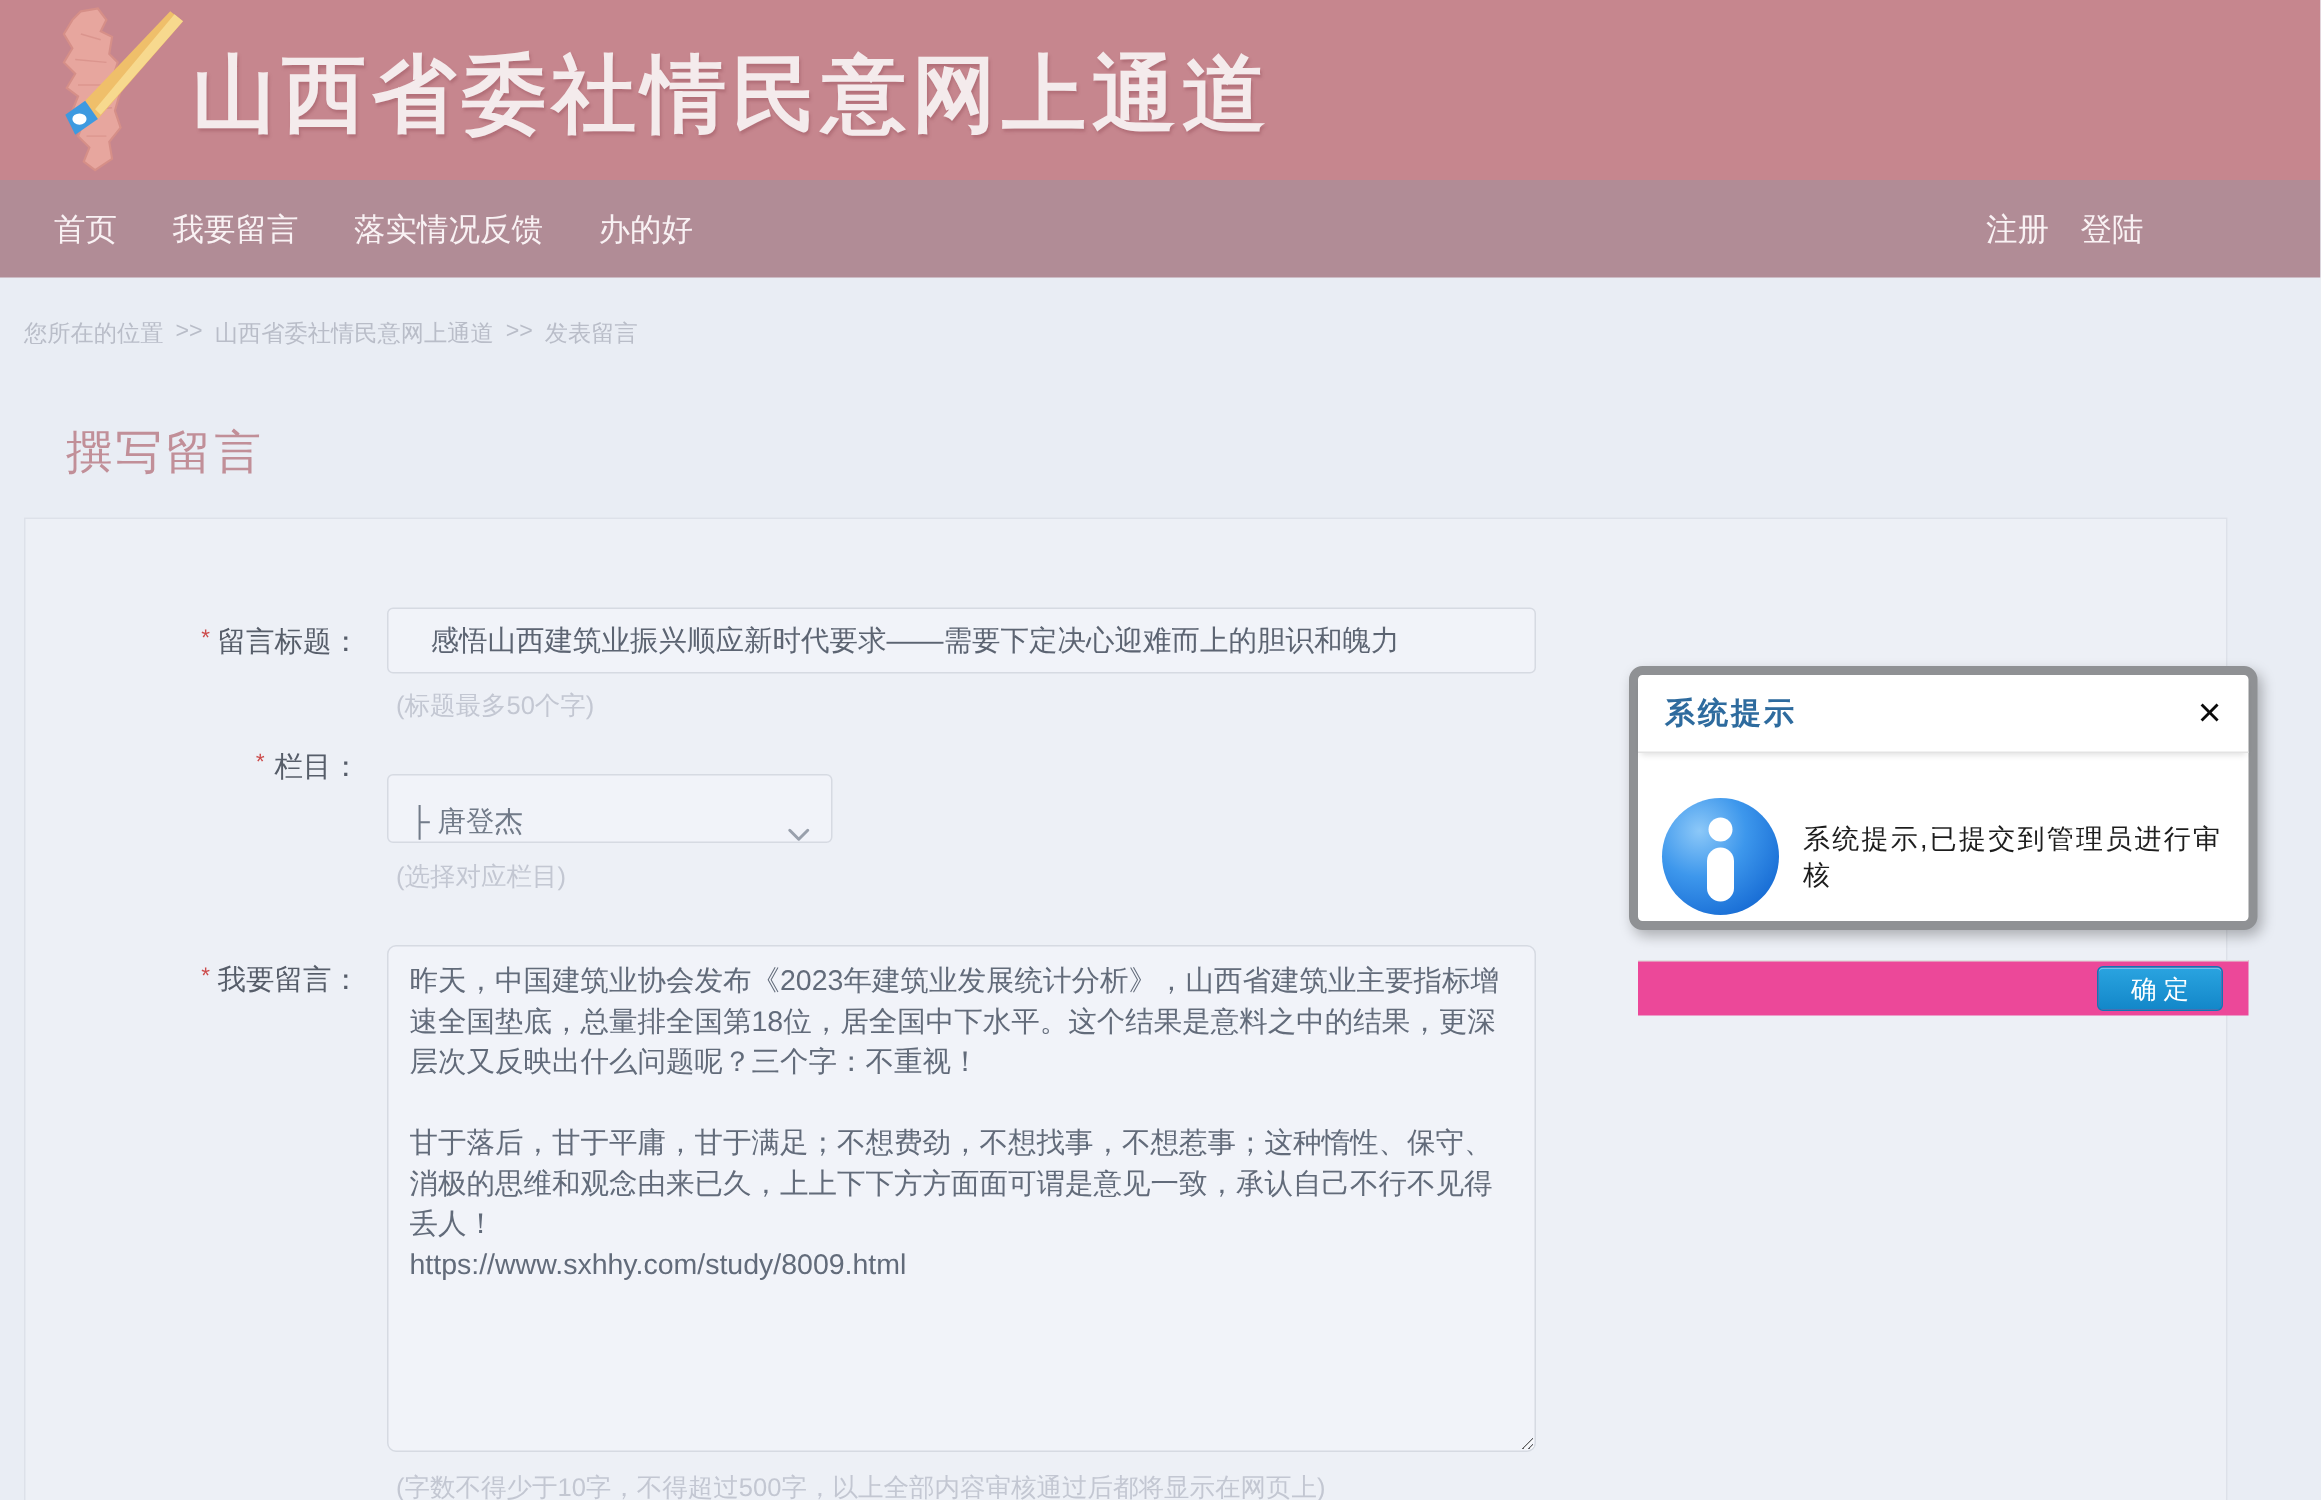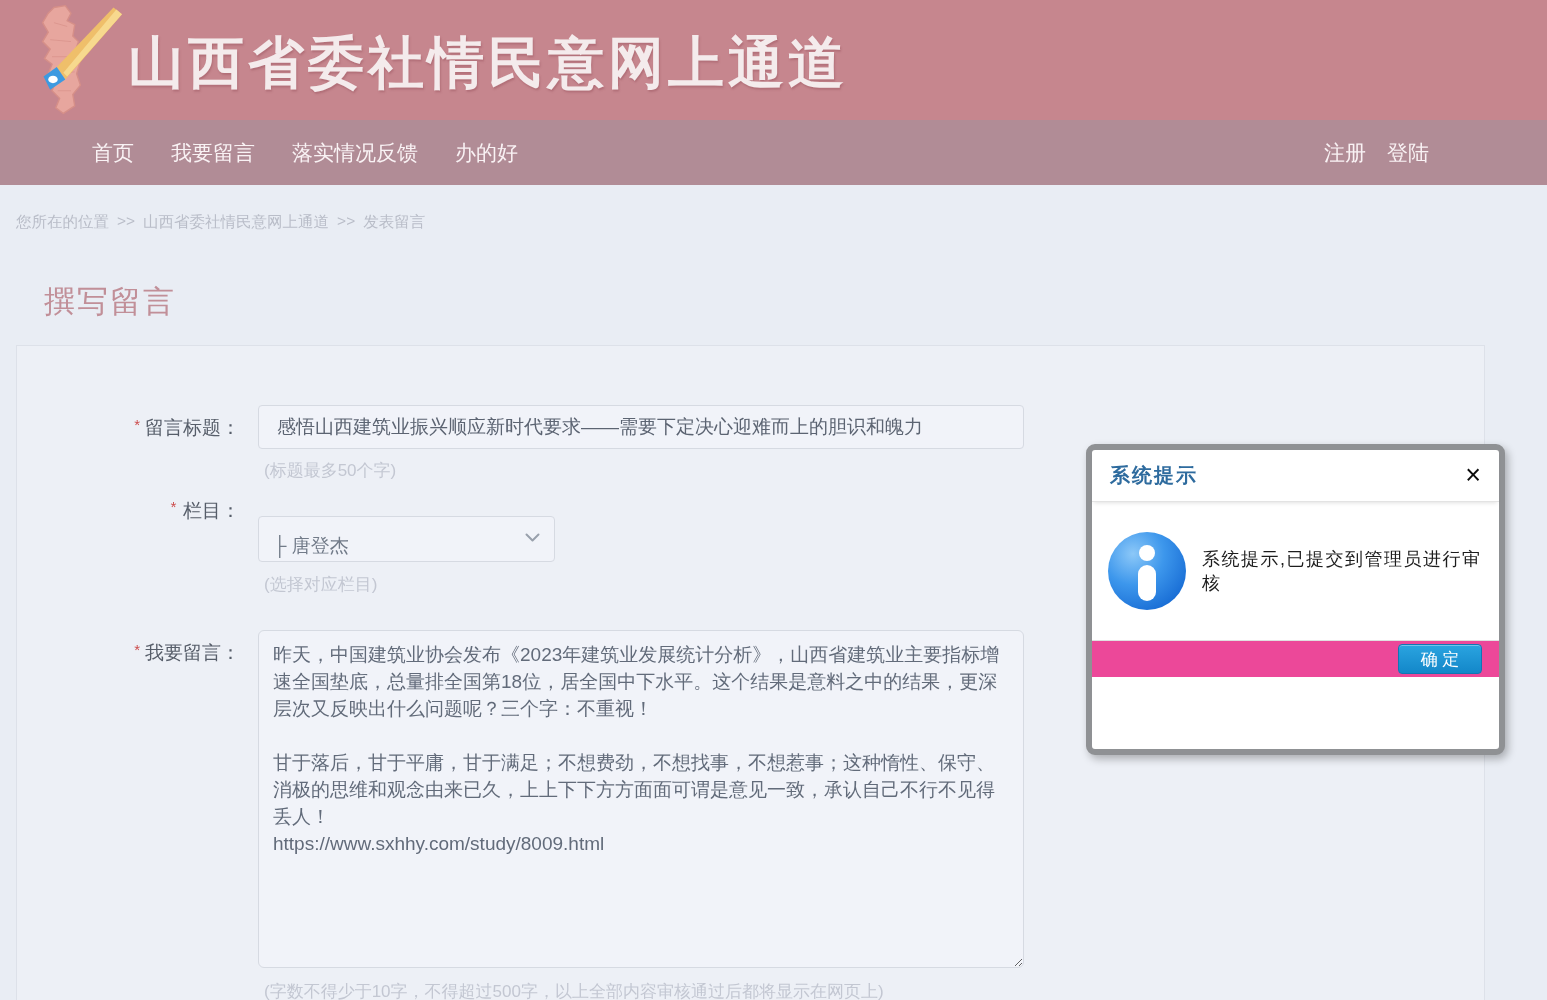--- a/index.html
+++ b/index.html
@@ -21,21 +21,21 @@
     font-size: 56px; font-weight: bold; letter-spacing: 4px;
     color: #f4ebec; text-shadow: 1px 2px 2px rgba(140,70,80,0.35);
     white-space: nowrap;
   }
 
   
   .nav {
     position: absolute; left: 0; top: 120px; width: 1547px; height: 65px;
     background: #b18c96; display: flex; align-items: center;
   }
-  .nav-left { display: flex; gap: 37px; padding-left: 92px; }
+  .nav-left { display: flex; gap: 37px; padding-left: 36px; }
   .nav-right { margin-left: auto; display: flex; gap: 21px; padding-right: 118px; }
   .nav-item {
     color: #f9f2f4; font-size: 21px; cursor: pointer; white-space: nowrap;
   }
 
   
   .breadcrumb {
     position: absolute; left: 16px; top: 212px;
     font-size: 15.5px; color: #b9bdc8; display: flex; gap: 8px; align-items: flex-start;
     white-space: nowrap;
@@ -56,41 +56,41 @@
     position: absolute; left: 0; width: 240px; text-align: right;
     font-size: 19px; color: #565d69; white-space: nowrap;
   }
   .req { color: #cc4b4b; font-size: 15px; vertical-align: 4px; margin-right: 5px; }
   .hint {
     position: absolute; left: 264px; font-size: 17px; color: #c3c7d2; white-space: nowrap;
   }
   .text-input {
     position: absolute; left: 258px; top: 405px; width: 766px; height: 44px;
     background: #f1f3f9; border: 1px solid #d6dae2; border-radius: 4px;
-    padding: 0 18px; font-size: 19px; color: #5c6472;
+    padding: 0 28px; font-size: 19px; color: #5c6472;
     font-family: "Liberation Sans", "DejaVu Sans", sans-serif;
   }
   .select {
     position: absolute; left: 258px; top: 516px; width: 297px; height: 46px;
     background: #f1f3f9; border: 1px solid #d6dae2; border-radius: 4px;
-    display: flex; align-items: flex-start; padding: 16px 14px;
+    display: flex; align-items: flex-end; padding: 0 14px;
     font-size: 19px; color: #727b89; cursor: pointer;
   }
   .select .chev { margin-left: auto; display: flex; align-items: center; }
   .textarea {
     position: absolute; left: 258px; top: 630px; width: 766px; height: 338px;
     background: #f1f3f9; border: 1px solid #d6dae2; border-radius: 6px;
     padding: 10px 14px; font-size: 19px; line-height: 27px; color: #626b7a;
     font-family: "Liberation Sans", "DejaVu Sans", sans-serif;
     resize: both; overflow-y: auto;
   }
 
   
   .dialog {
-    position: absolute; left: 1086px; top: 444px; width: 419px; height: 311px;
+    position: absolute; left: 1086px; top: 444px; width: 419px; height: 176px;
     background: #ffffff; border: 6px solid #8f9194; border-radius: 9px;
     box-shadow: 3px 4px 9px rgba(0,0,0,0.28);
   }
   .dlg-titlebar {
     height: 52px; display: flex; align-items: center; padding: 0 18px;
     border-bottom: 1px solid #e3e3e3;
     box-shadow: 0 3px 4px -2px rgba(0,0,0,0.12);
   }
   .dlg-title { font-size: 20px; font-weight: bold; color: #2e6b9e; letter-spacing: 2px; }
   .dlg-close {

